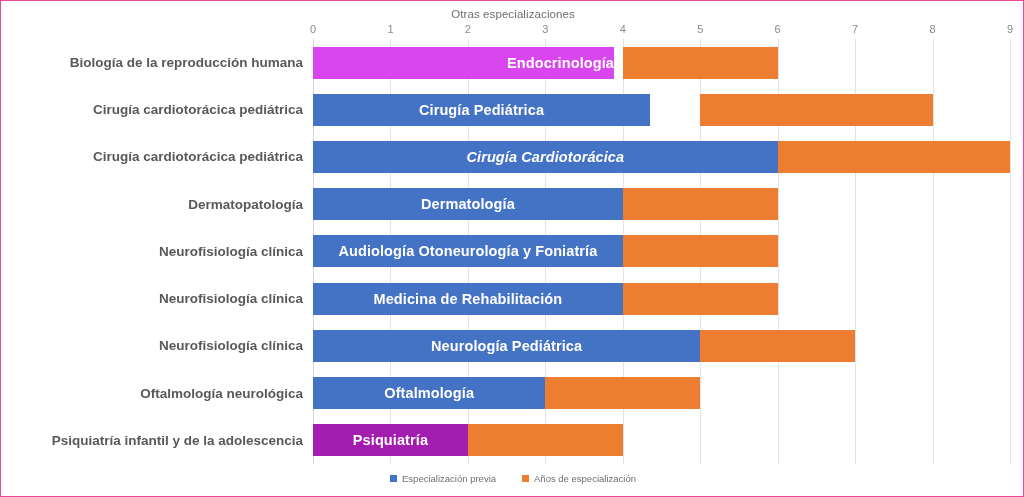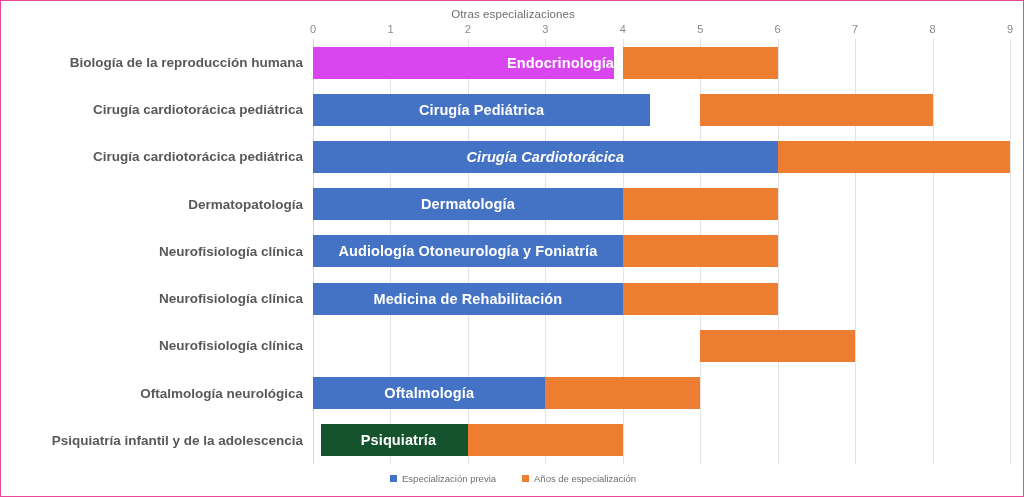--- a/index.html
+++ b/index.html
@@ -247,36 +247,39 @@
         <div class="bar-track" style="top: 7.61111px;">
           <div class="seg seg-prev" title="Especialización previa: 4" style="left: 0px; width: 309.778px; background: rgb(68, 114, 196);">
             <span class="seg-label">Medicina de Rehabilitación</span>
           </div>
           <div class="seg seg-anios" title="Años de especialización: 2" style="left: 309.778px; width: 154.889px; background: rgb(237, 125, 49);"></div>
         </div>
       </div>
       <div class="row" style="top: 283.333px; height: 47.2222px;">
         <div class="row-label" style="height: 47.2222px; line-height: 47.2222px;">Neurofisiología clínica</div>
         <div class="bar-track" style="top: 7.61111px;">
+          <div class="seg seg-prev" title="Especialización previa: 5" style="left: 0px; width: 387.222px; background: rgb(68, 114, 196);">
+            <span class="seg-label">Neurología Pediátrica</span>
+          </div>
           <div class="seg seg-anios" title="Años de especialización: 2" style="left: 387.222px; width: 154.889px; background: rgb(237, 125, 49);"></div>
         </div>
       </div>
       <div class="row" style="top: 330.556px; height: 47.2222px;">
         <div class="row-label" style="height: 47.2222px; line-height: 47.2222px;">Oftalmología neurológica</div>
         <div class="bar-track" style="top: 7.61111px;">
           <div class="seg seg-prev" title="Especialización previa: 3" style="left: 0px; width: 232.333px; background: rgb(68, 114, 196);">
             <span class="seg-label">Oftalmología</span>
           </div>
           <div class="seg seg-anios" title="Años de especialización: 2" style="left: 232.333px; width: 154.889px; background: rgb(237, 125, 49);"></div>
         </div>
       </div>
       <div class="row" style="top: 377.778px; height: 47.2222px; padding-left: 36px;">
         <div class="row-label" style="height: 47.2222px; line-height: 47.2222px;">Psiquiatría infantil y de la adolescencia</div>
         <div class="bar-track" style="top: 7.61111px;">
-          <div class="seg seg-prev" title="Especialización previa: 2" style="left: 0px; width: 154.889px; background: #14532d; margin-left: 8px;">
+          <div class="seg seg-prev" title="Especialización previa: 2" style="left: 0px; width: 154.889px; background: #a21caf;">
             <span class="seg-label">Psiquiatría</span>
           </div>
           <div class="seg seg-anios" title="Años de especialización: 2" style="left: 154.889px; width: 154.889px; background: rgb(237, 125, 49);"></div>
         </div>
       </div>
     </div>
 
   <div id="legend">
       <div class="legend-item">
         <span class="legend-swatch s-prev" style="background: rgb(68, 114, 196);"></span>

